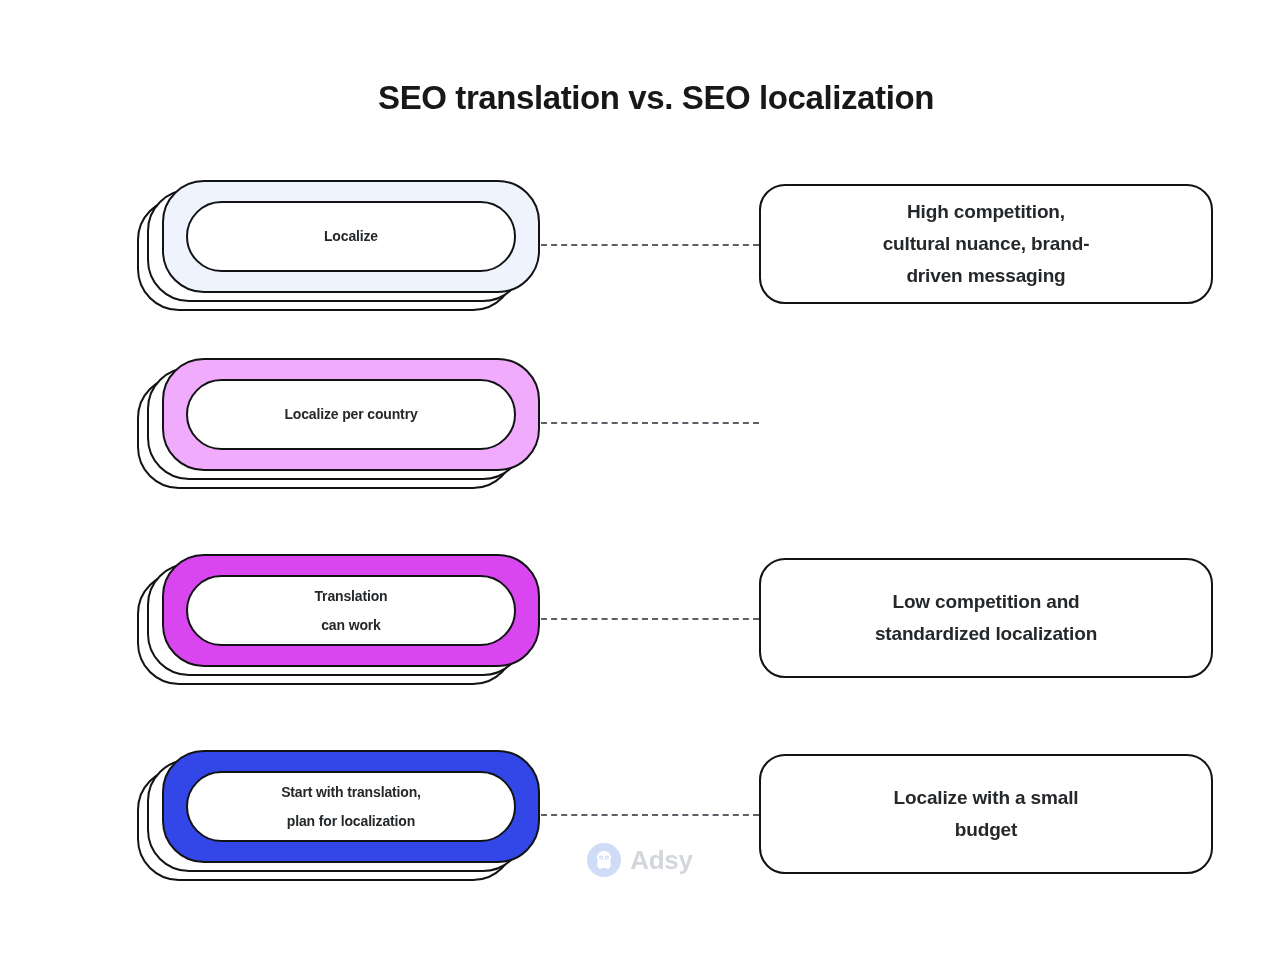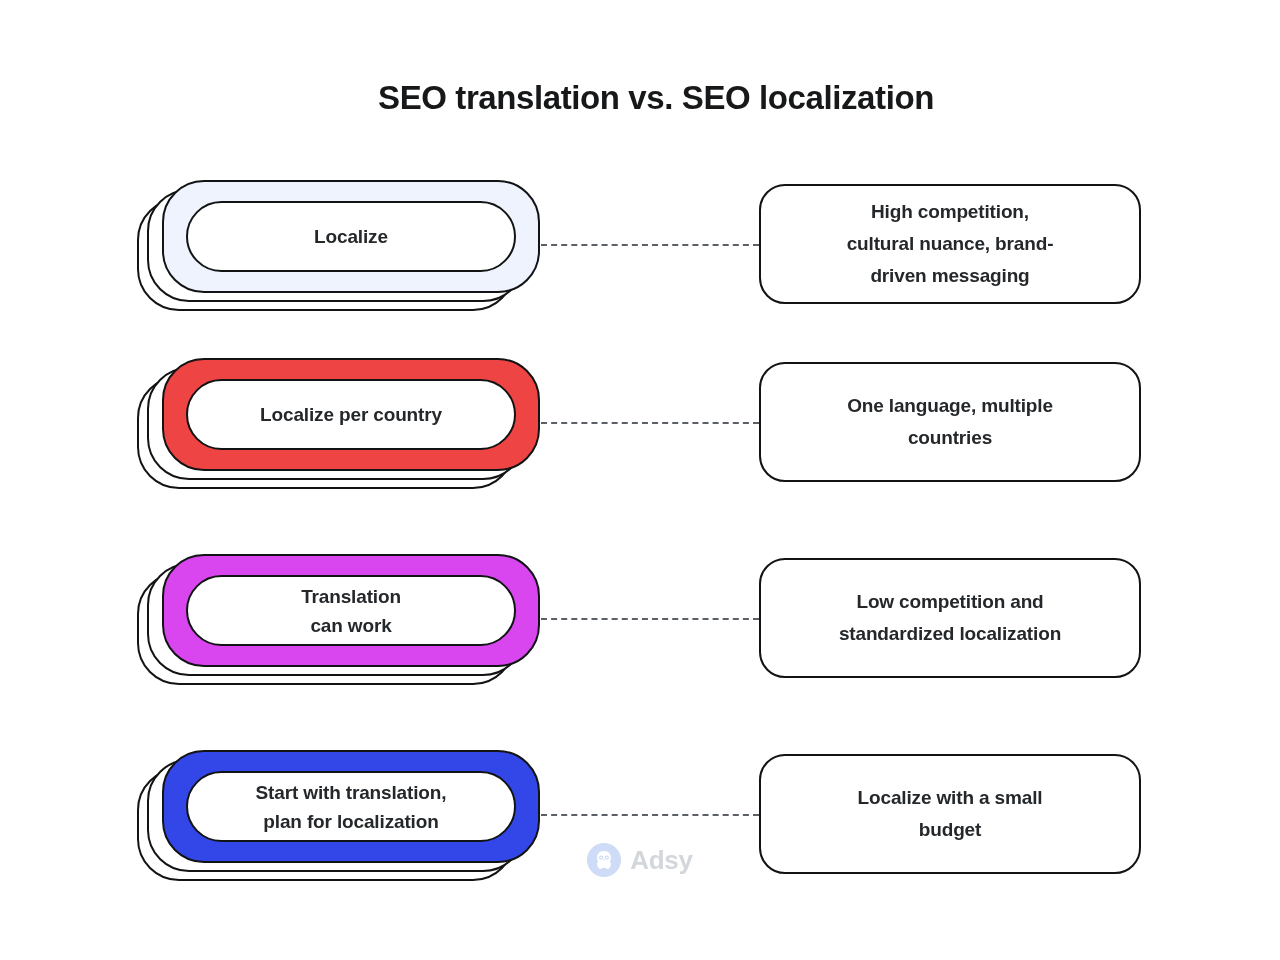--- a/index.html
+++ b/index.html
@@ -90,21 +90,21 @@
     border: 2.6px solid #111314;
     border-radius: 40px;
     display: flex;
     align-items: center;
     justify-content: center;
     text-align: center;
     padding: 0 12px;
   }
 
   .stack-label {
-    font-size: 19px;
+    font-size: 14px;
     font-weight: 700;
     color: #25282b;
     line-height: 29px;
     letter-spacing: -0.15px;
     white-space: pre-line;
   }
 
   
   .connector {
     position: absolute;
@@ -113,21 +113,21 @@
     width: 218px;
     height: 0;
     border-top: 2px dashed #5b5f66;
   }
 
   
   .rightcard {
     position: absolute;
     left: 759px;
     top: 4px;
-    width: 382px;
+    width: 454px;
     height: 120px;
     background: #ffffff;
     border: 2.6px solid #111314;
     border-radius: 26px;
     display: flex;
     align-items: center;
     justify-content: center;
     text-align: center;
     padding: 0 26px;
   }
@@ -190,31 +190,27 @@
       <span class="rightcard-label">High competition,
 cultural nuance, brand-
 driven messaging</span>
     </div>
   </div>
 
   <div class="row row-2">
     <div class="stack">
       <div class="stack-back b2"></div>
       <div class="stack-back b1"></div>
-      <div class="stack-front" style="background: #ef4444;">
+      <div class="stack-front" style="background: #f0abfc;">
         <div class="stack-pill">
           <span class="stack-label">Localize per country</span>
         </div>
       </div>
     </div>
     <div class="connector" style="border-top-color: rgb(91, 95, 102);"></div>
-    <div class="rightcard">
-      <span class="rightcard-label">One language, multiple
-countries</span>
-    </div>
   </div>
 
   <div class="row row-3">
     <div class="stack">
       <div class="stack-back b2"></div>
       <div class="stack-back b1"></div>
       <div class="stack-front" style="background: #d946ef;">
         <div class="stack-pill">
           <span class="stack-label">Translation
 can work</span>

